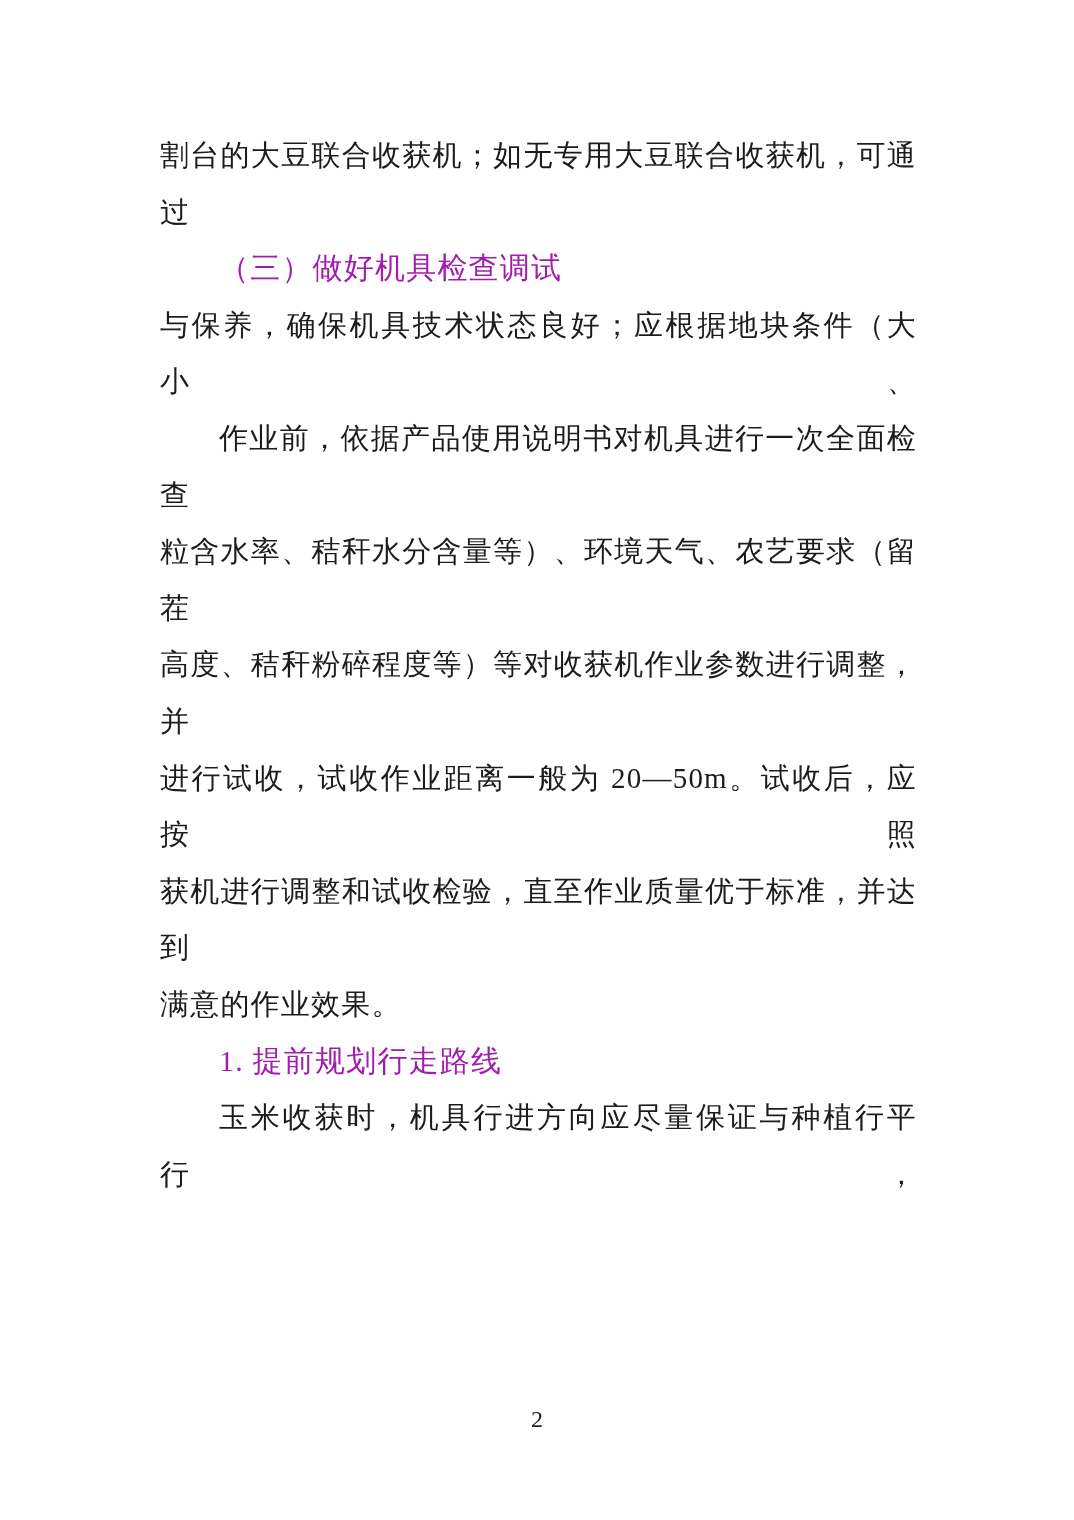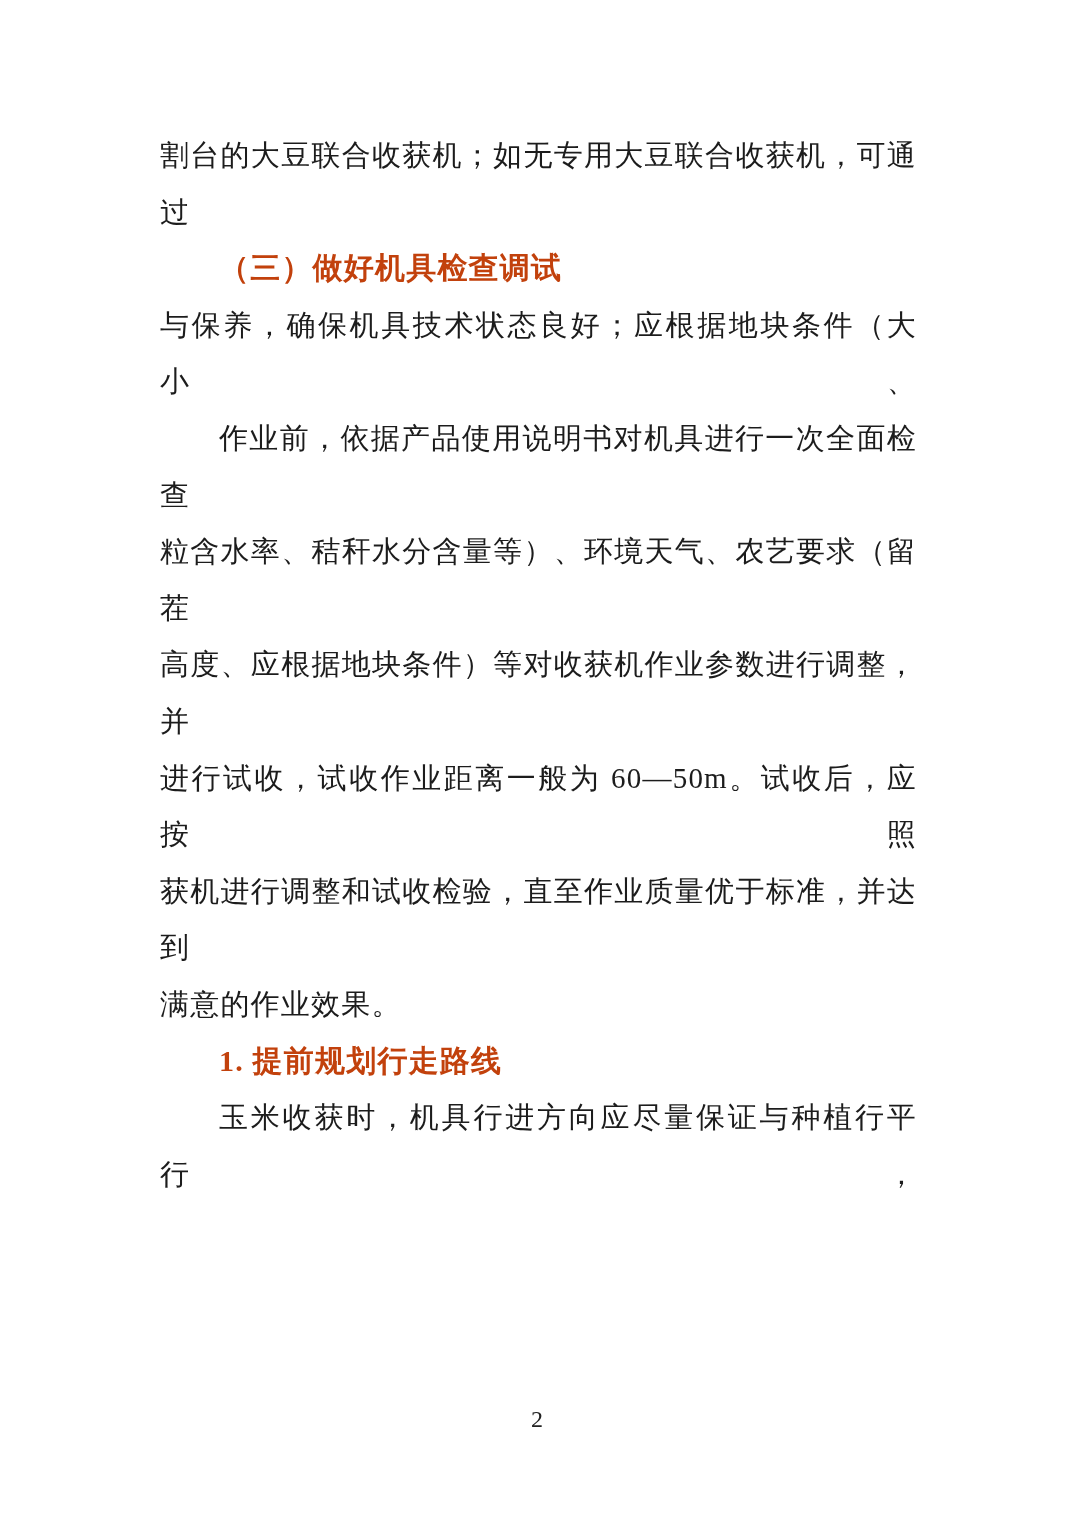--- a/index.html
+++ b/index.html
@@ -31,22 +31,22 @@
   }
   
   .jl {
     text-align: justify;
     text-align-last: justify;
   }
   .indent {
     text-indent: 59px;
   }
   .heading {
-    font-weight: bold;
-    color: #c2410c;
+    font-weight: normal;
+    color: #a21caf;
     font-size: 30px;
   }
   .page-number {
     position: absolute;
     left: 0;
     right: 0;
     top: 1406px;
     text-align: center;
     font-size: 24px;
     color: #222222;
@@ -57,21 +57,21 @@
 </head>
 <body>
 
 <div class="page">
   <div class="content">
       <div class="line jl">割台的大豆联合收获机；如无专用大豆联合收获机，可通过</div>
       <div class="line heading indent">（三）做好机具检查调试</div>
       <div class="line jl">与保养，确保机具技术状态良好；应根据地块条件（大小、</div>
       <div class="line jl indent">作业前，依据产品使用说明书对机具进行一次全面检查</div>
       <div class="line jl">粒含水率、秸秆水分含量等）、环境天气、农艺要求（留茬</div>
-      <div class="line jl">高度、应根据地块条件）等对收获机作业参数进行调整，并</div>
-      <div class="line jl">进行试收，试收作业距离一般为 60—50m。试收后，应按照</div>
+      <div class="line jl">高度、秸秆粉碎程度等）等对收获机作业参数进行调整，并</div>
+      <div class="line jl">进行试收，试收作业距离一般为 20—50m。试收后，应按照</div>
       <div class="line jl">获机进行调整和试收检验，直至作业质量优于标准，并达到</div>
       <div class="line">满意的作业效果。</div>
       <div class="line heading indent">1. 提前规划行走路线</div>
       <div class="line jl indent">玉米收获时，机具行进方向应尽量保证与种植行平行，</div>
     </div>
   <div class="page-number">2</div>
 </div>
 
 </body></html>

